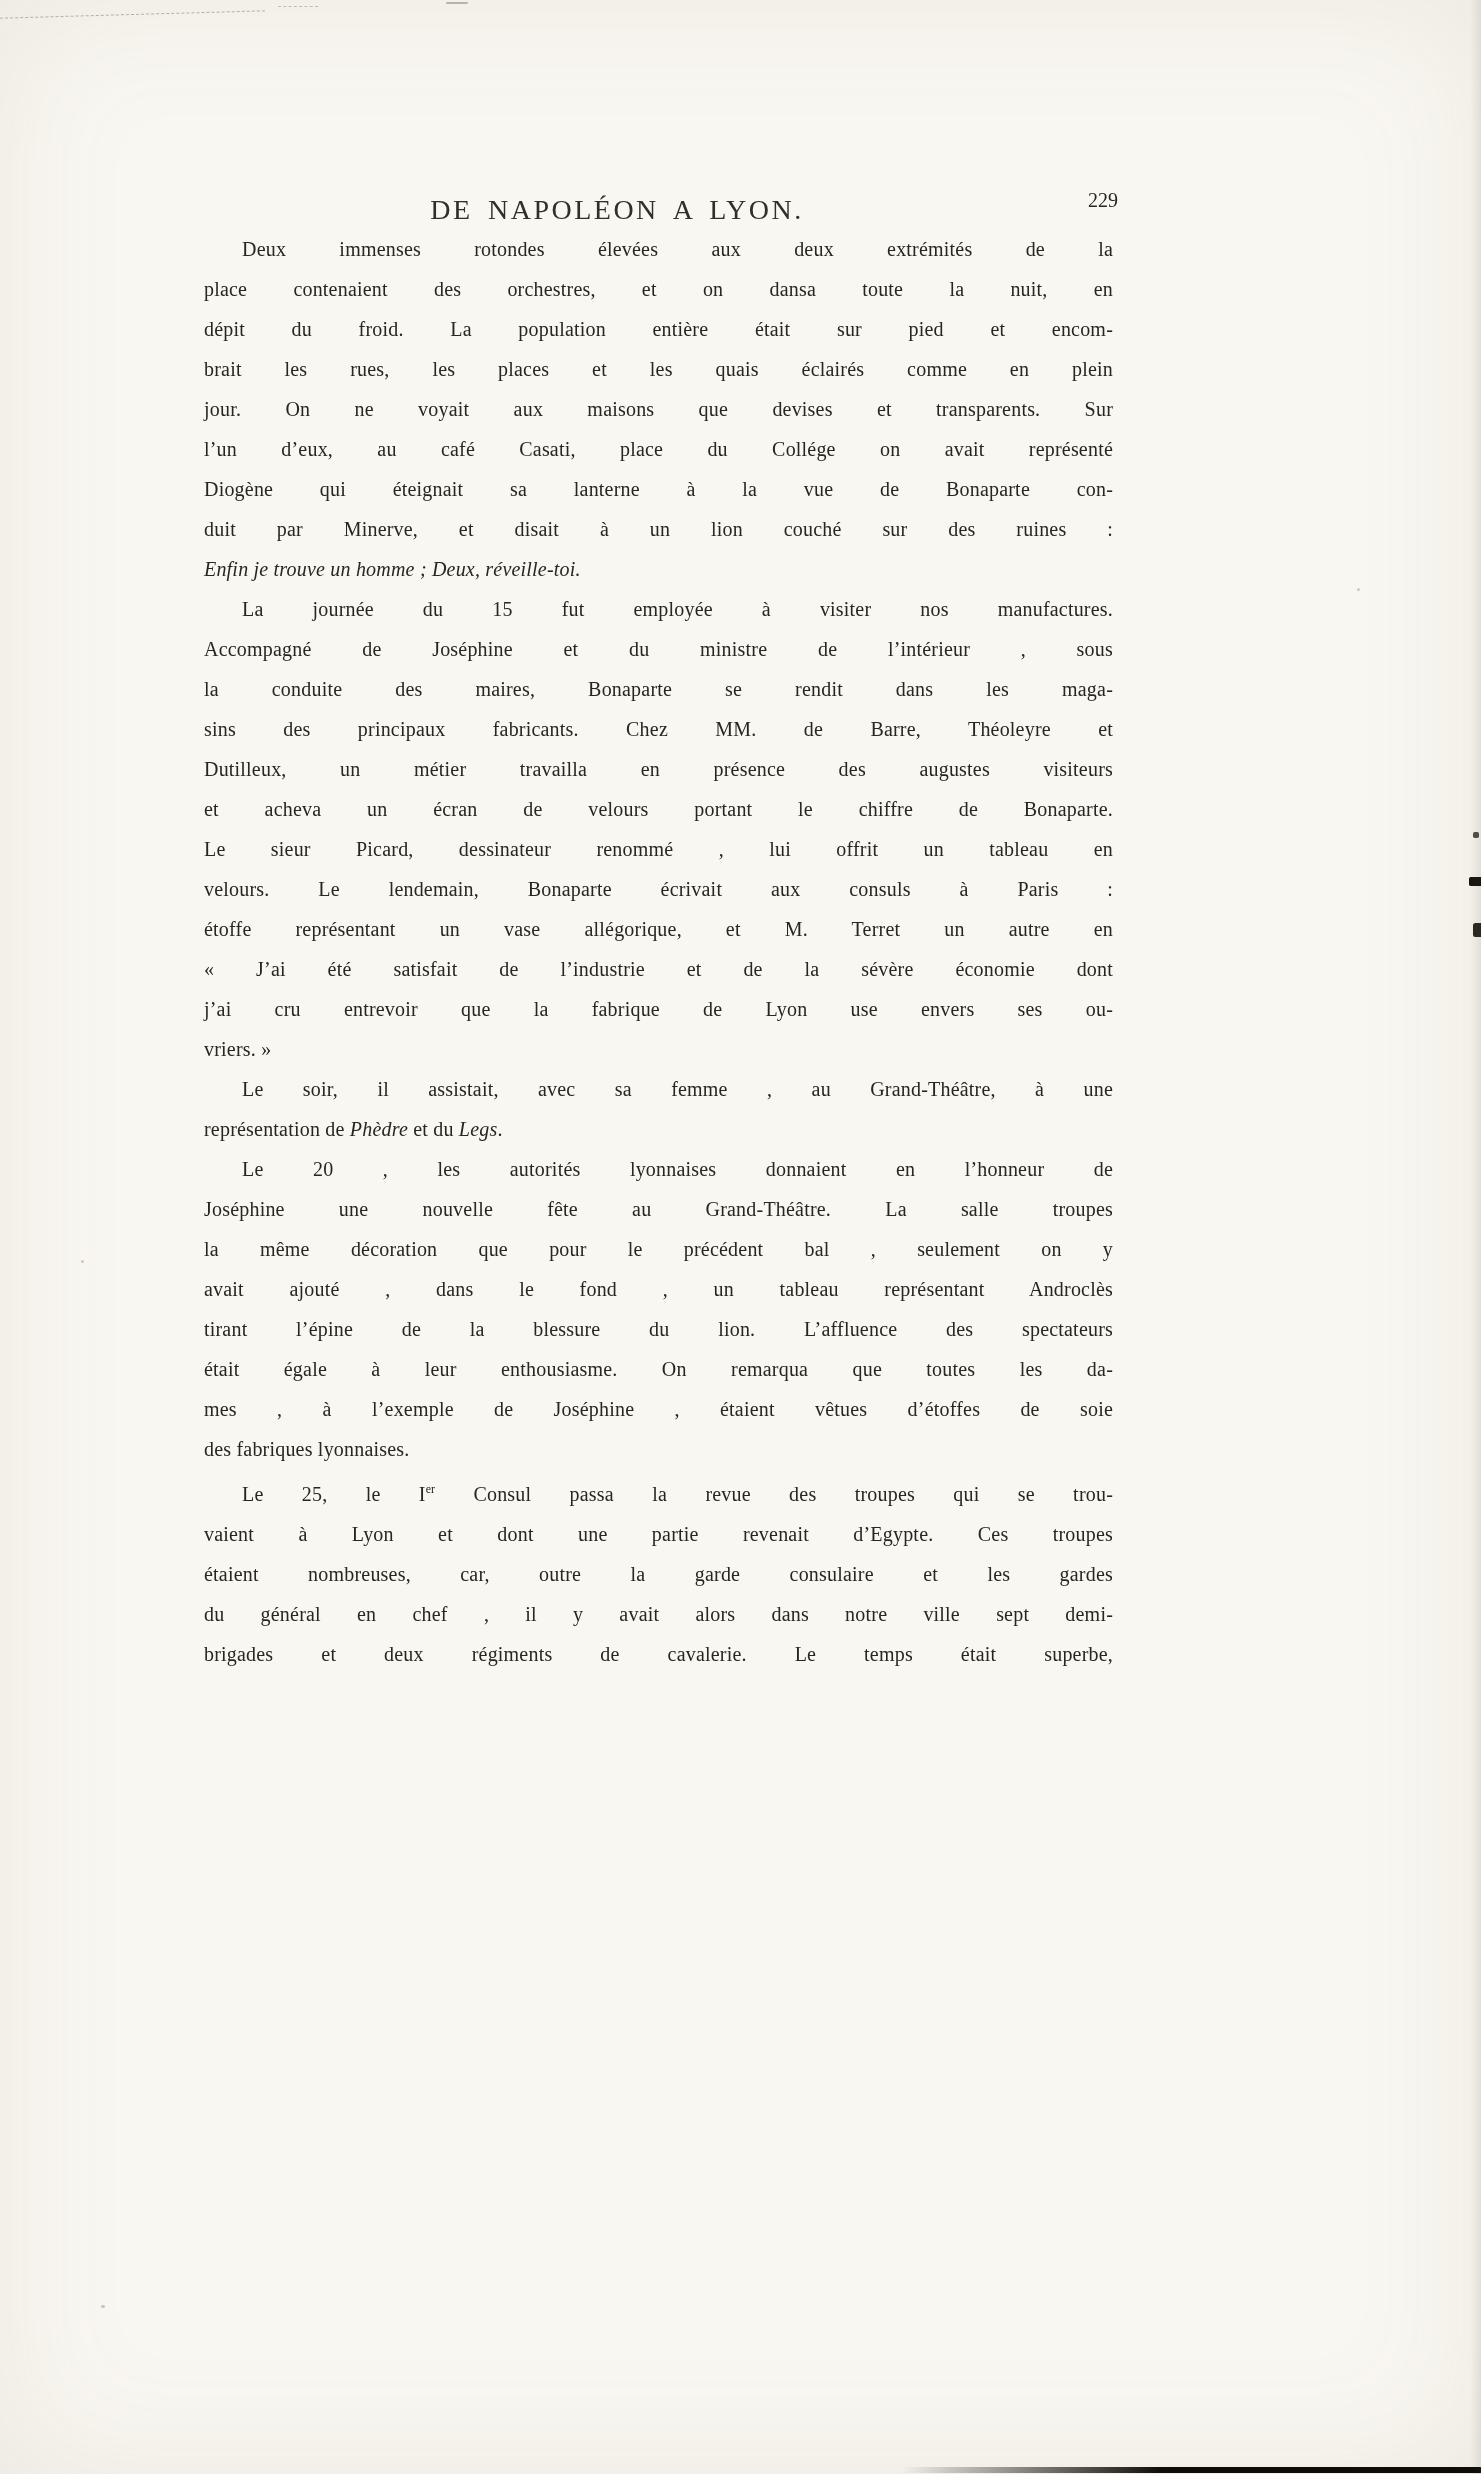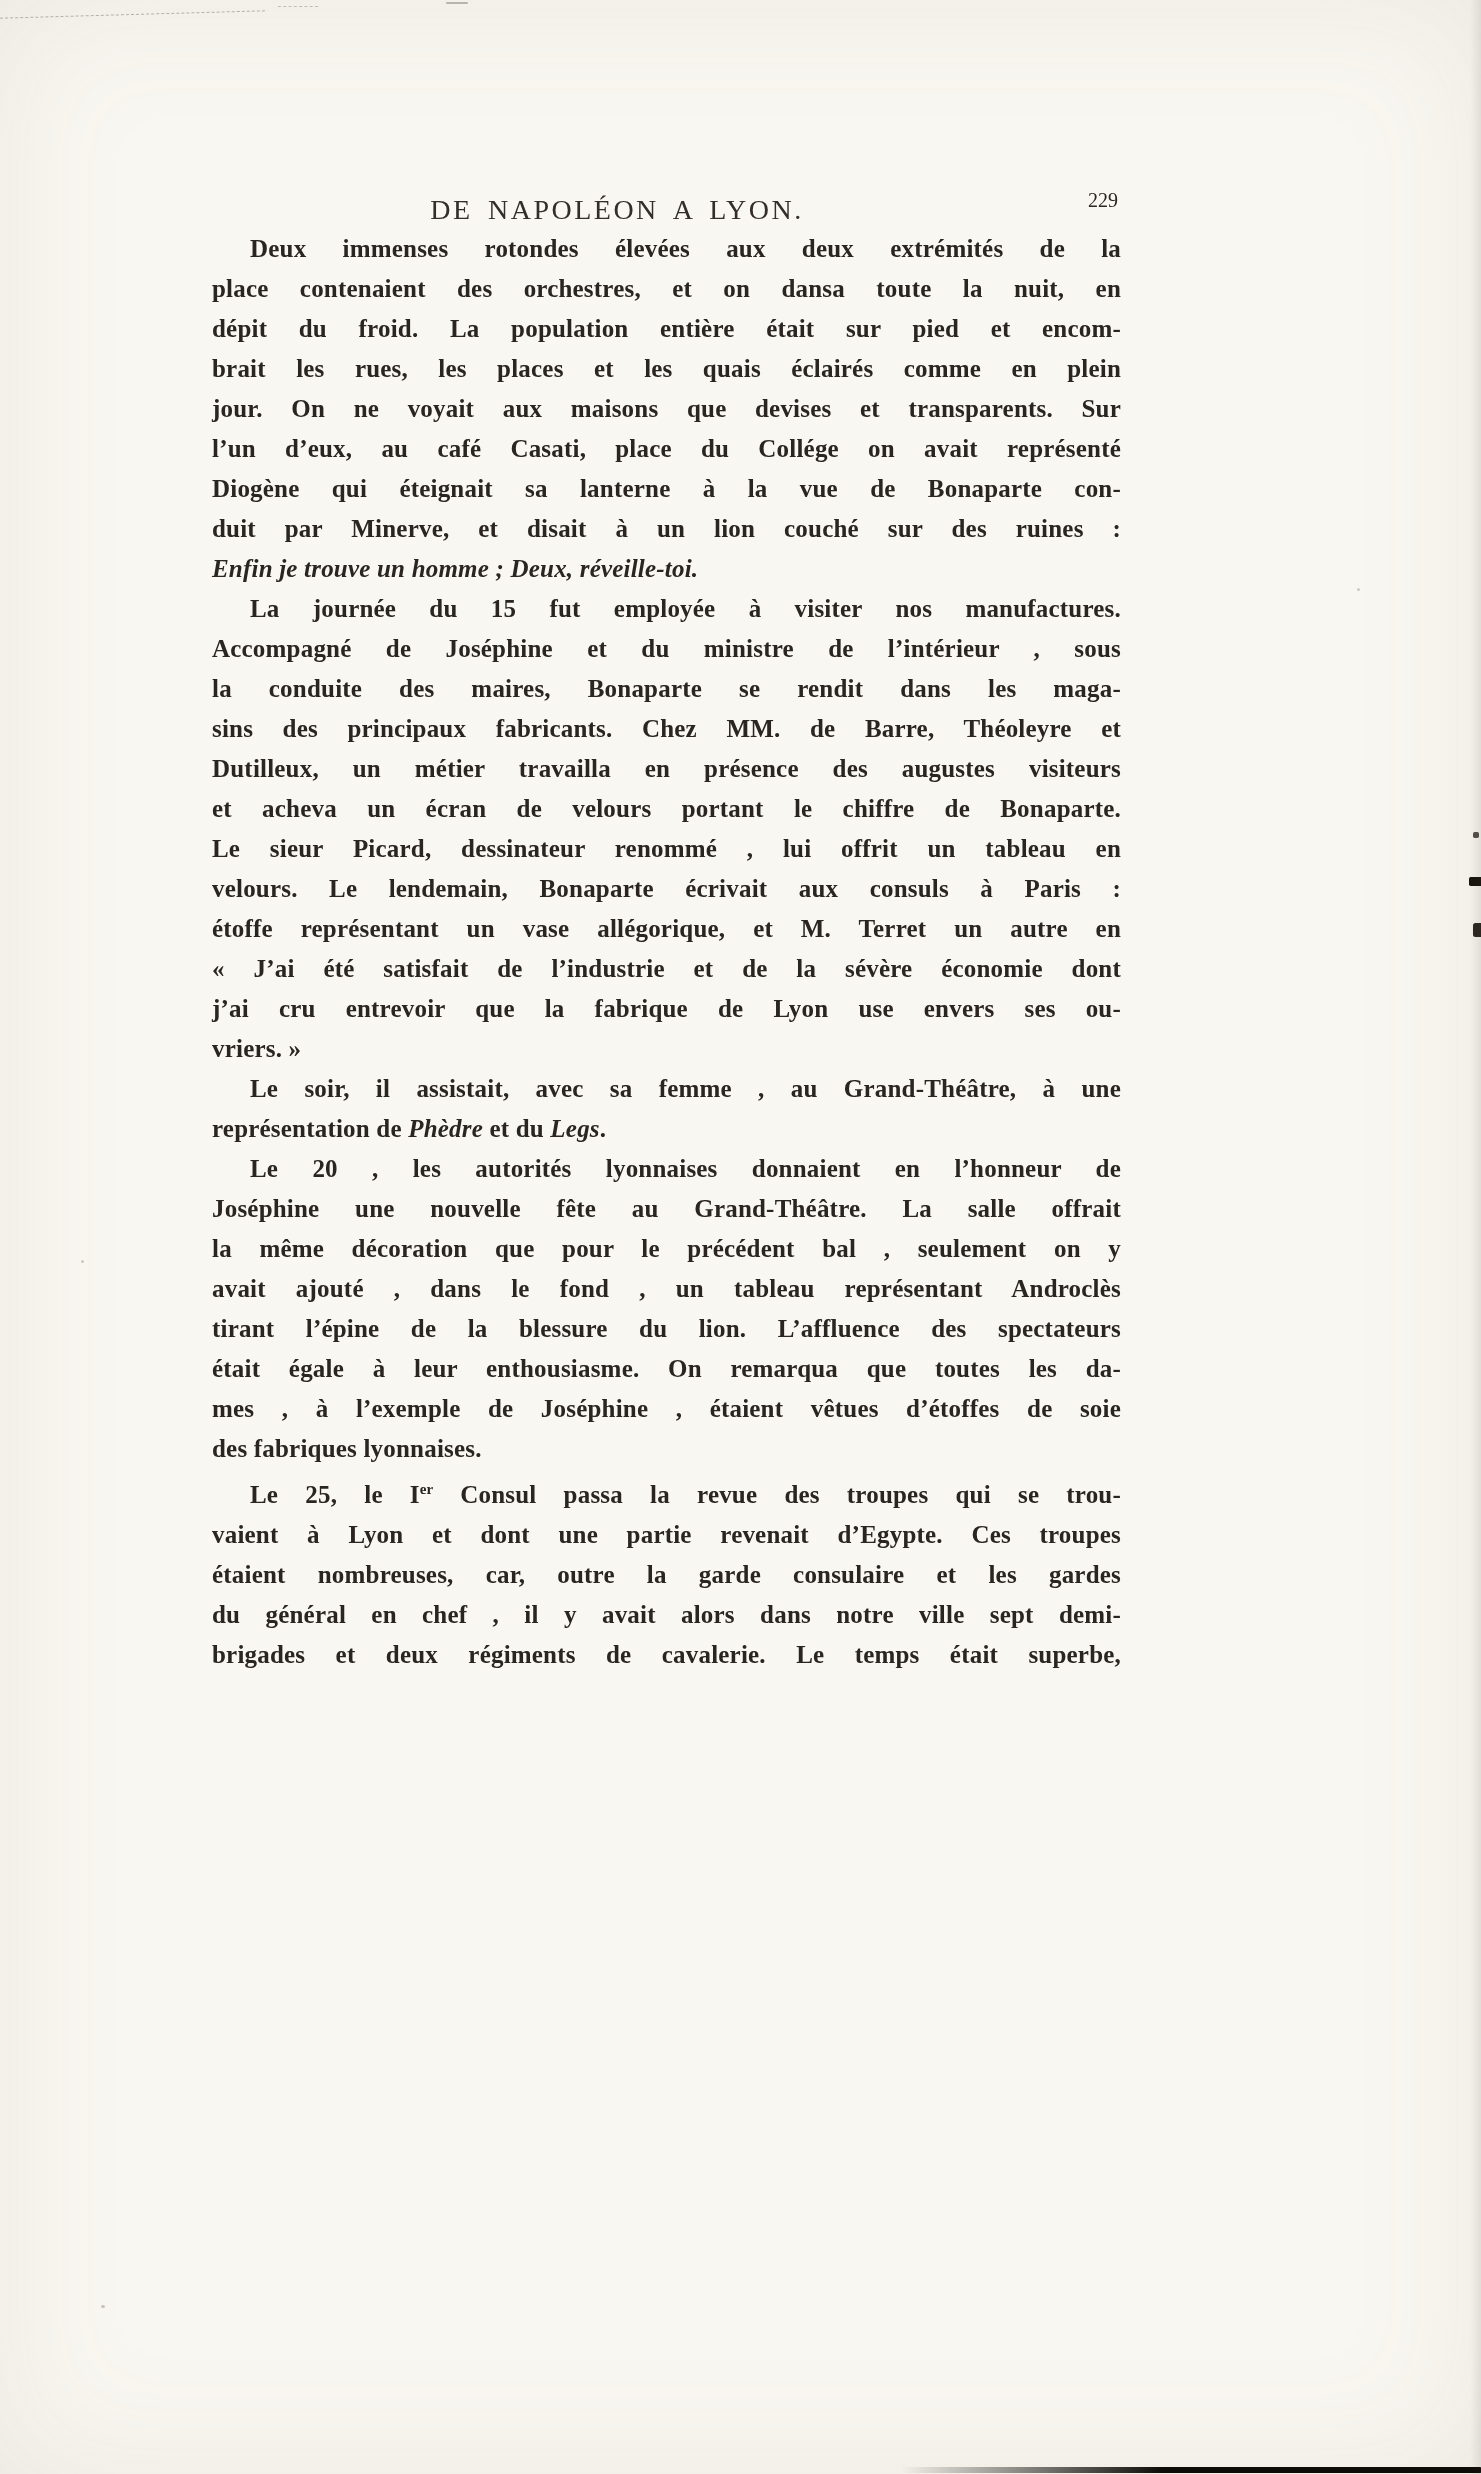--- a/index.html
+++ b/index.html
@@ -41,26 +41,25 @@
   }
   .page-number {
     position: absolute;
     right: 0; top: -5px;
     font-size: 20px;
     color: #2a2521;
   }
 
   .text-block {
     position: absolute;
-    left: 212px; top: 229px;
+    left: 204px; top: 229px;
     width: 909px;
-    font-size: 25px;
+    font-size: 20px;
     line-height: 40px;
     letter-spacing: 0.2px;
-    font-weight: bold;
   }
   .line { text-align: left; }
   .line.just { text-align: justify; text-align-last: justify; }
   .line.indent { text-indent: 38px; }
   .it { font-style: italic; }
   .sup { vertical-align: super; font-size: 0.6em; letter-spacing: 0; }
 
   
   .art { position: absolute; pointer-events: none; }
   .dash-line-1 {
@@ -137,21 +136,21 @@
       <div class="line just"><span>et acheva un écran de velours portant le chiffre de Bonaparte.</span></div>
       <div class="line just"><span>Le sieur Picard, dessinateur renommé , lui offrit un tableau en</span></div>
       <div class="line just"><span>velours. Le lendemain, Bonaparte écrivait aux consuls à Paris :</span></div>
       <div class="line just"><span>étoffe représentant un vase allégorique, et M. Terret un autre en</span></div>
       <div class="line just"><span>« J’ai été satisfait de l’industrie et de la sévère économie dont</span></div>
       <div class="line just"><span>j’ai cru entrevoir que la fabrique de Lyon use envers ses ou-</span></div>
       <div class="line"><span>vriers. »</span></div>
       <div class="line just indent"><span>Le soir, il assistait, avec sa femme , au Grand-Théâtre, à une</span></div>
       <div class="line"><span>représentation de </span><span class="it">Phèdre</span><span> et du </span><span class="it">Legs</span><span>.</span></div>
       <div class="line just indent"><span>Le 20 , les autorités lyonnaises donnaient en l’honneur de</span></div>
-      <div class="line just"><span>Joséphine une nouvelle fête au Grand-Théâtre. La salle offrait</span></div>
+      <div class="line just"><span>Joséphine une nouvelle fête au Grand-Théâtre. La salle troupes</span></div>
       <div class="line just"><span>la même décoration que pour le précédent bal , seulement on y</span></div>
       <div class="line just"><span>avait ajouté , dans le fond , un tableau représentant Androclès</span></div>
       <div class="line just"><span>tirant l’épine de la blessure du lion. L’affluence des spectateurs</span></div>
       <div class="line just"><span>était égale à leur enthousiasme. On remarqua que toutes les da-</span></div>
       <div class="line just"><span>mes , à l’exemple de Joséphine , étaient vêtues d’étoffes de soie</span></div>
       <div class="line"><span>des fabriques lyonnaises.</span></div>
       <div class="line just indent"><span>Le 25, le I</span><span class="sup">er</span><span> Consul passa la revue des troupes qui se trou-</span></div>
       <div class="line just"><span>vaient à Lyon et dont une partie revenait d’Egypte. Ces troupes</span></div>
       <div class="line just"><span>étaient nombreuses, car, outre la garde consulaire et les gardes</span></div>
       <div class="line just"><span>du général en chef , il y avait alors dans notre ville sept demi-</span></div>

